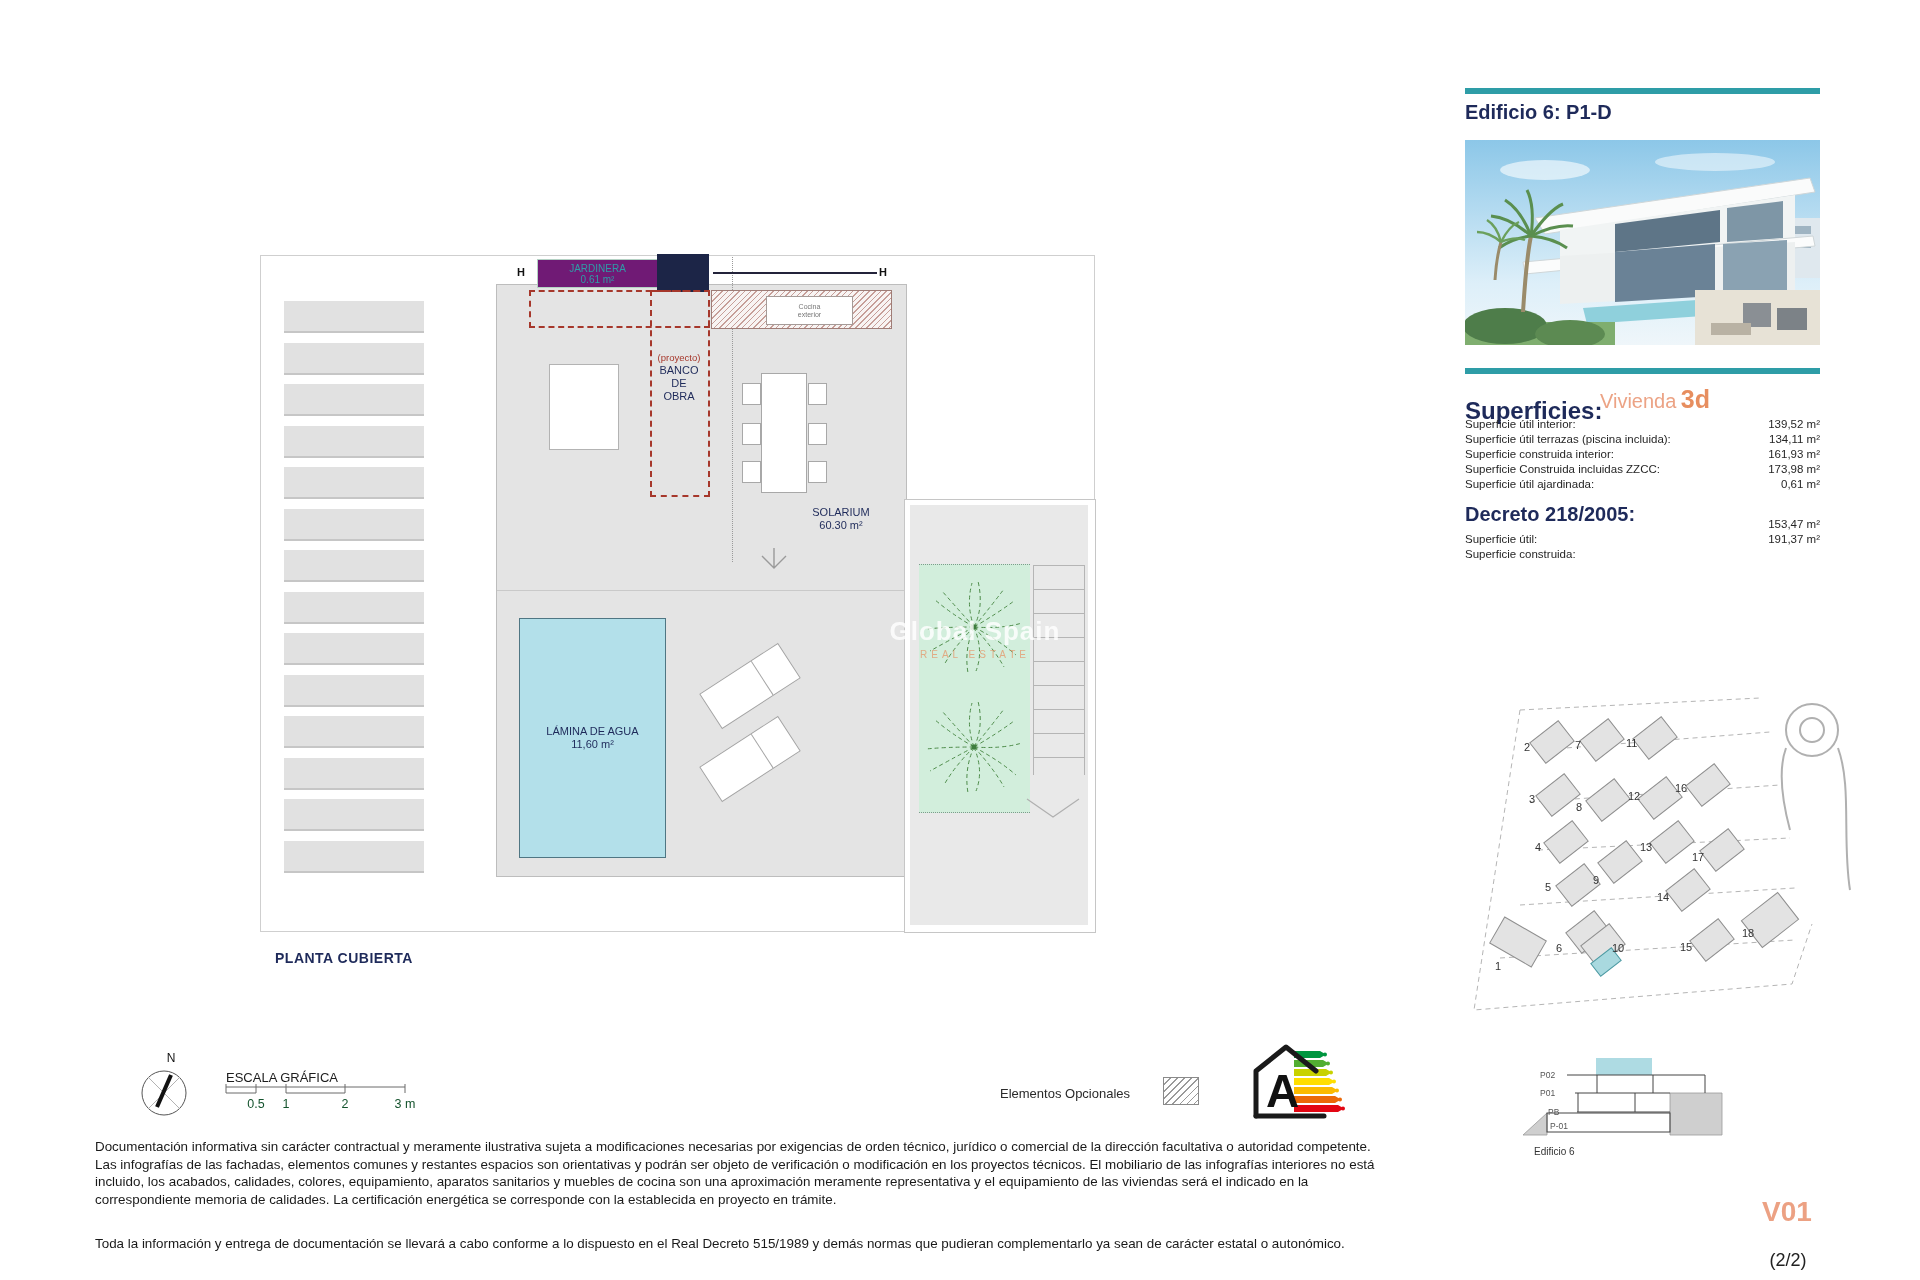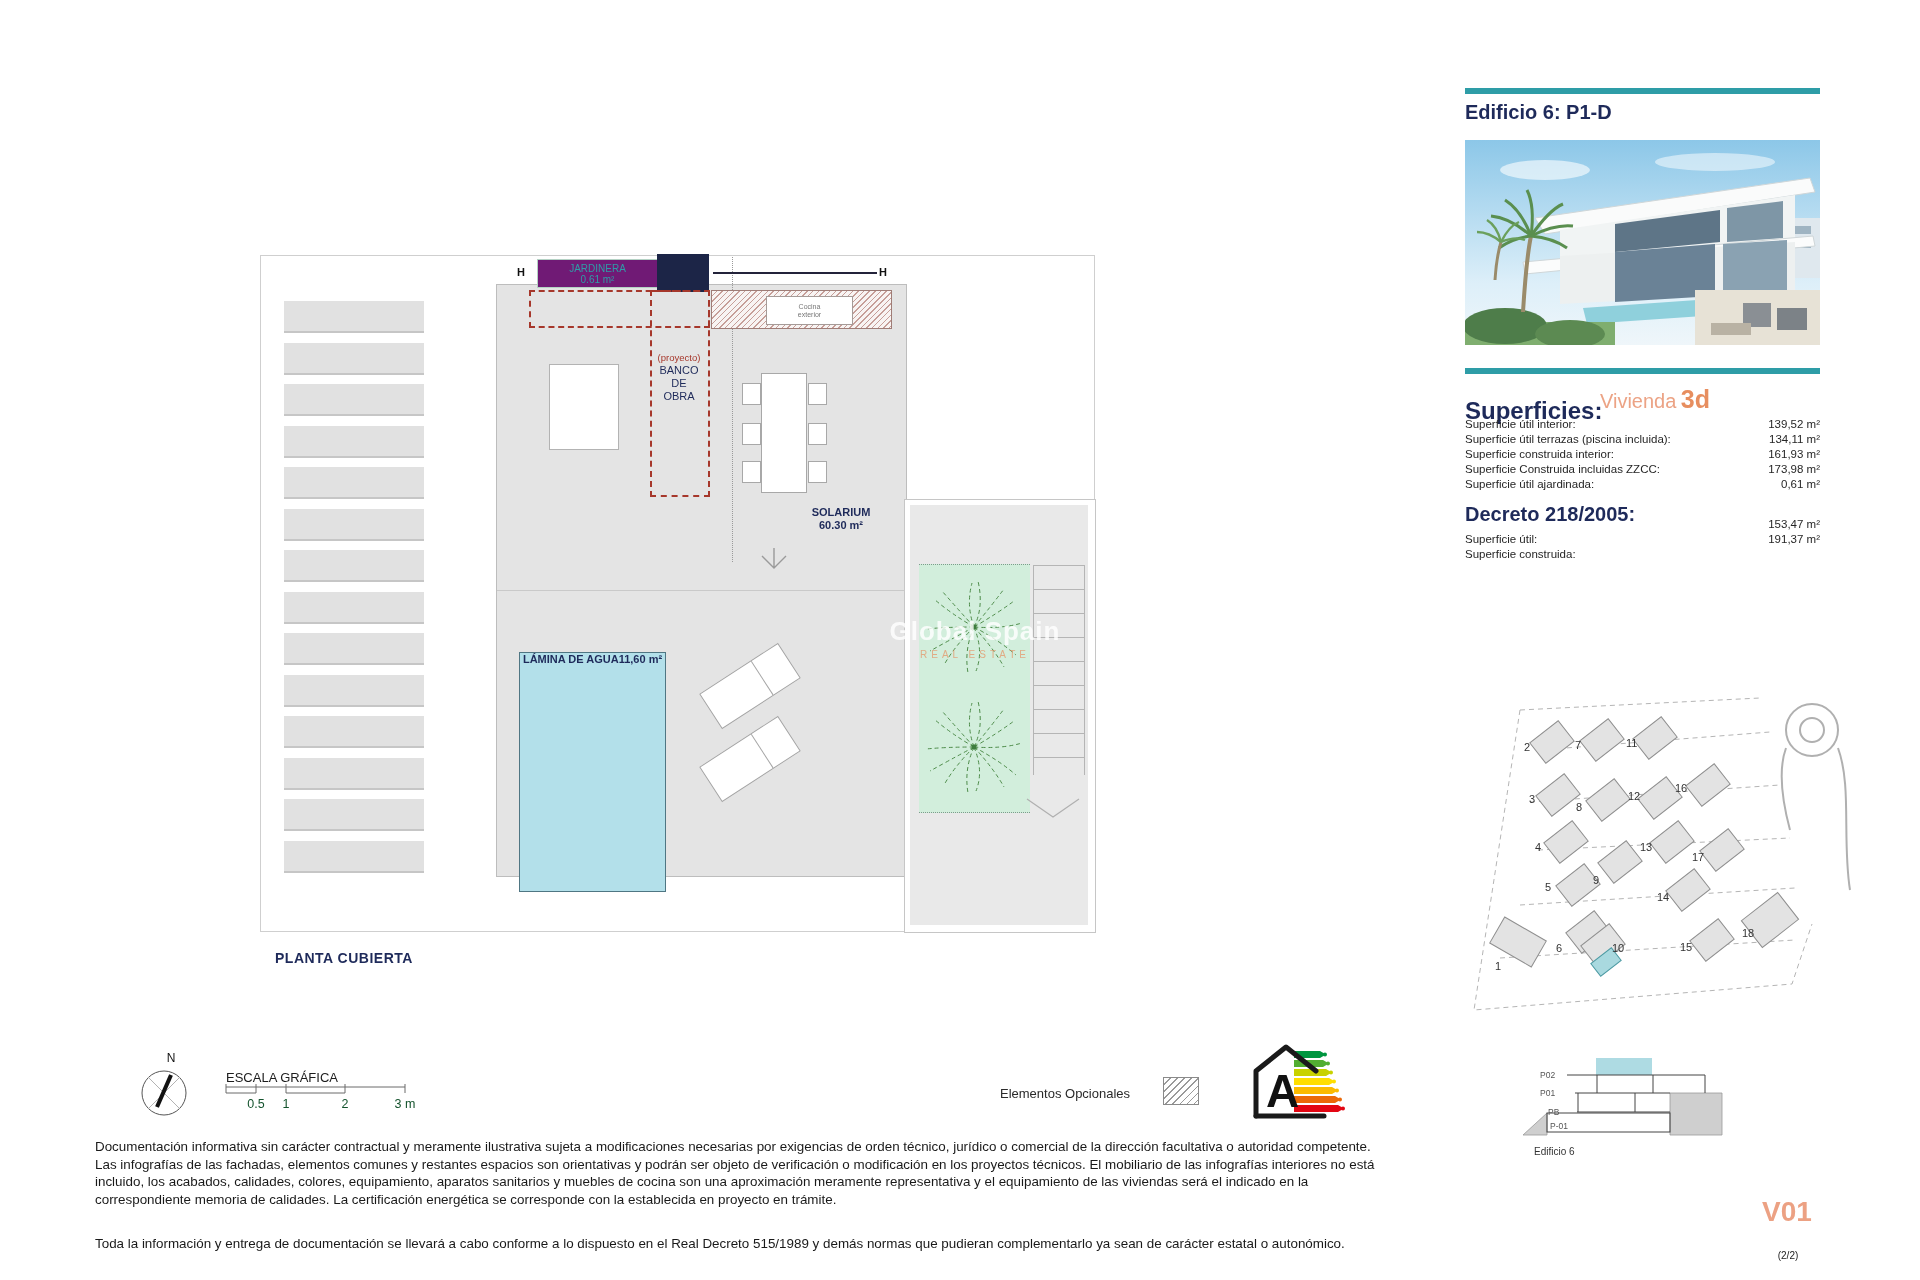--- a/index.html
+++ b/index.html
@@ -22,23 +22,23 @@
   .hatch{left:450px;top:34px;width:181px;height:39px;box-sizing:border-box;border:1px solid #9f7d77;
     background-color:#f8f4f3;background-image:repeating-linear-gradient(135deg,transparent 0 3px,rgba(158,88,78,.55) 3px 4px);}
   .cocina{left:505px;top:40px;width:85px;height:27px;background:#fff;border:1px solid #a59b98;
     display:flex;flex-direction:column;justify-content:center;text-align:center;font-size:7px;line-height:8px;color:#777;}
   .rdash{box-sizing:border-box;border:2px dashed #A6372B;background:transparent;}
   .banco{left:386px;top:95px;width:64px;text-align:center;font-size:11px;line-height:13px;}
   .banco .opc{color:#A6372B;font-size:9.5px;}
   .skylight{left:288px;top:108px;width:68px;height:84px;background:#fff;border:1px solid #b3b3b3;}
   .table{left:500px;top:117px;width:44px;height:118px;background:#fff;border:1px solid #a8a8a8;}
   .chair{width:17px;height:20px;background:#fff;border:1px solid #a8a8a8;}
-  .lbl{color:#1E2A5A;font-size:11px;line-height:13px;text-align:center;font-weight:bold;}
+  .lbl{color:#1E2A5A;font-size:11px;line-height:13px;text-align:center;}
   .pool{left:258px;top:362px;width:145px;height:238px;background:#B3E0EA;border:1.5px solid #4F7683;
-    display:flex;flex-direction:row;justify-content:center;margin-top:34px;}
+    display:flex;flex-direction:column;justify-content:center;}
   .lounger{width:92px;height:40px;background:#fff;border:1px solid #a5a5a5;}
   .lounger .back{position:absolute;left:60px;top:0;width:1px;height:40px;background:#a5a5a5;}
   .rterr{left:643px;top:243px;width:190px;height:432px;background:#fff;border:1px solid #c6c6c6;}
   .rterr-gray{left:5px;top:5px;width:178px;height:420px;background:#E9E9E9;}
   .greenbed{left:14px;top:64px;width:111px;height:247px;background:#D2EEDC;border-top:1px dotted #7d9c8c;border-bottom:1px dotted #7d9c8c;}
   .stairs{left:128px;top:65px;width:50px;height:210px;background:repeating-linear-gradient(180deg,#b5b5b5 0 1px,#e9e9e9 1px 24px);border-left:1px solid #b5b5b5;border-right:1px solid #b5b5b5;}
   .watermark{left:880px;top:616px;width:190px;text-align:center;z-index:5;pointer-events:none;}
   .watermark .w1{font-size:26px;font-weight:bold;color:rgba(255,255,255,.82);letter-spacing:1px;}
   .watermark .w2{font-size:10px;color:rgba(231,142,95,.7);letter-spacing:4px;margin-top:2px;}
   .caption{left:275px;top:950px;font-size:14px;font-weight:bold;letter-spacing:.5px;}
@@ -54,21 +54,21 @@
   .sup-title{left:1465px;top:381px;font-size:24px;font-weight:bold;margin-top:16px;}
   .viv{left:1600px;top:385px;width:220px;}
   .viv .v1{font-size:20px;color:#ECA385;}
   .viv .v2{font-size:25px;font-weight:bold;color:#E78E5F;}
   .srow{position:absolute;left:1465px;width:355px;height:15px;font-size:11.5px;color:#262626;}
   .srow .val{position:absolute;right:0;top:0;}
   .dec-title{left:1465px;top:503px;font-size:20px;font-weight:bold;}
   .dec-vals{left:1640px;top:517px;width:180px;text-align:right;font-size:11.5px;color:#262626;line-height:15px;}
   .dec-lab{position:absolute;left:1465px;font-size:11.5px;color:#262626;}
   .v01{left:1752px;top:1196px;width:70px;text-align:center;font-size:28px;font-weight:bold;color:#ECA183;}
-  .pg{left:1758px;top:1250px;width:60px;text-align:center;font-size:10px;color:#222;}
+  .pg{left:1758px;top:1250px;width:60px;text-align:center;font-size:18px;color:#222;}
   svg text{font-family:"Liberation Sans",sans-serif;}
 </style>
 </head>
 <body>
 
 <div id="canvas">
 
   <div class="abs plan-outer">
 
     <div class="abs gray-col">

